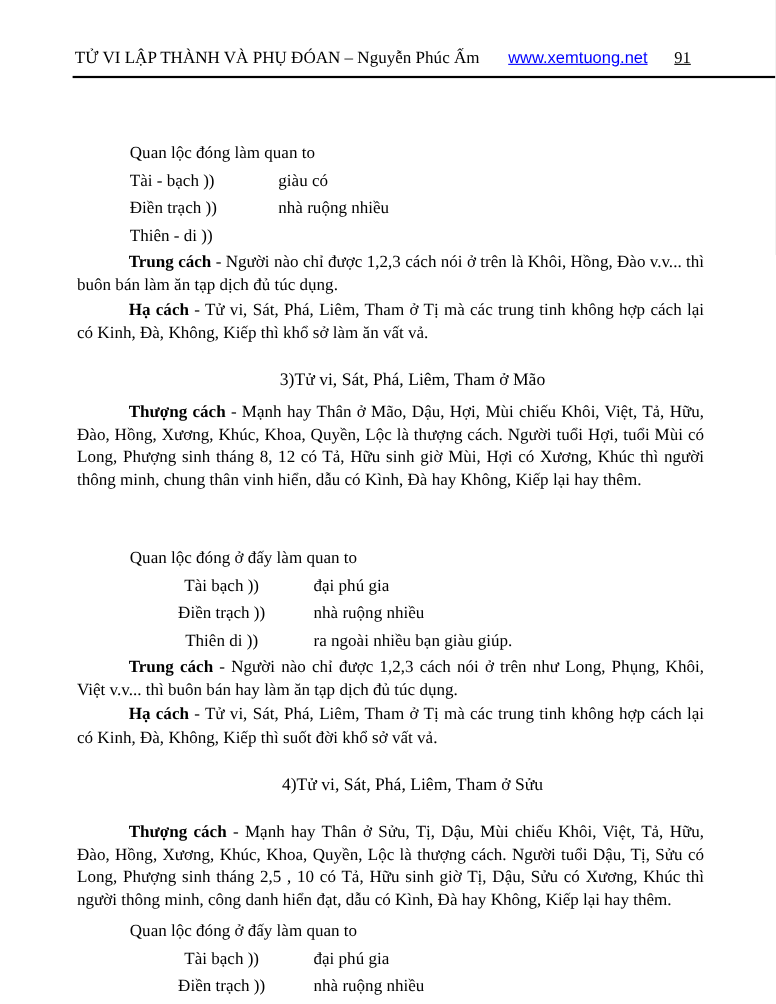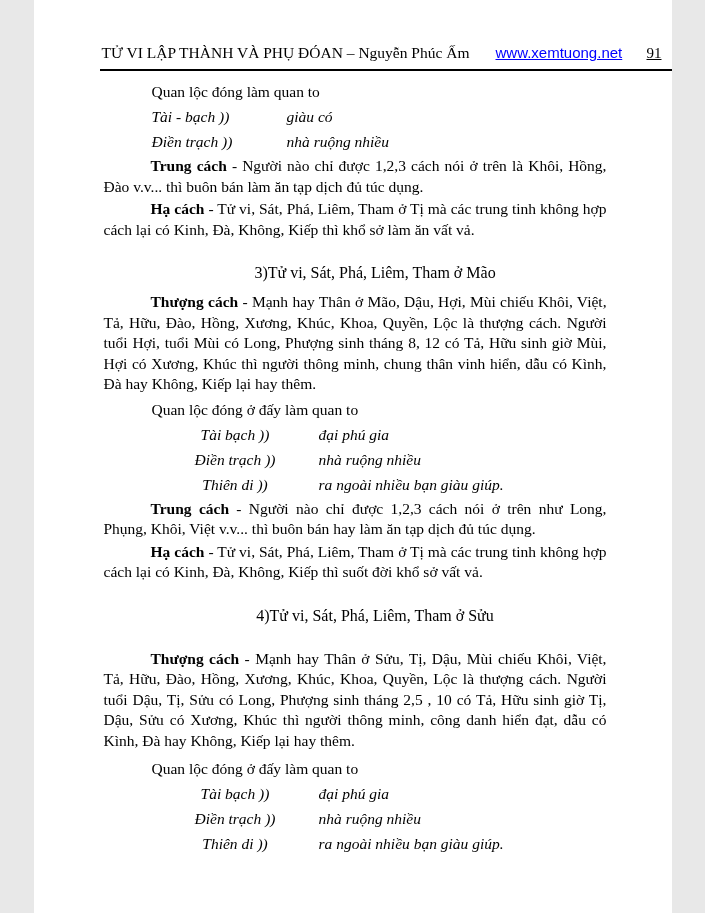--- a/index.html
+++ b/index.html
@@ -1,18 +1,18 @@
 <!DOCTYPE html>
 <html><head>
 <meta charset="utf-8">
 <style>
   html, body { margin: 0; padding: 0; background: #e8e8e8; }
   .page {
     position: relative;
-    width: 638px;
+    width: 705px;
     height: 913px;
     margin: 0 auto;
     background: #ffffff;
     color: #000000;
     font-family: "Liberation Serif", serif;
     overflow: hidden;
   }
   
   .header { position: relative; height: 71px; }
   .header-title {
@@ -35,26 +35,26 @@
     height: 2px; background: #000000;
   }
   
   .content {
     padding: 8px 65px 0 70px;
     font-size: 15.5px;
   }
   .qline {
     padding-left: 48px;
     line-height: 25px;
+    margin-top: 48px;
   }
   .row {
     display: flex;
     padding-left: 48px;
     line-height: 25px;
-    font-style: italic;
   }
   .row .label { width: 135px; flex-shrink: 0; }
   .row.wide .label { width: 167px; text-align: center; }
   .para {
     margin: 2px 0;
     line-height: 20.5px;
     text-indent: 47px;
     text-align: justify;
   }
   .lead { font-weight: bold; }
@@ -88,20 +88,21 @@
       <div class="qline">Quan lộc đóng làm quan to</div>
       <div class="row">
         <span class="label">Tài - bạch ))</span>
         <span class="value">giàu có</span>
       </div>
       <div class="row">
         <span class="label">Điền trạch ))</span>
         <span class="value">nhà ruộng nhiều</span>
       </div>
       <div class="row">
+        <span class="label">Thiên - di ))</span>
       </div>
       <p class="para"><span class="lead">Trung cách</span><span> - Người nào chỉ được 1,2,3 cách nói ở trên là Khôi, Hồng, Đào v.v... thì buôn bán làm ăn tạp dịch đủ túc dụng.</span></p>
       <p class="para"><span class="lead">Hạ cách</span><span> - Tử vi, Sát, Phá, Liêm, Tham ở Tị mà các trung tinh không hợp cách lại có Kinh, Đà, Không, Kiếp thì khổ sở làm ăn vất vả.</span></p>
     </div>
 
     <div>
       <div class="section-heading">3)Tử vi, Sát, Phá, Liêm, Tham ở Mão</div>
       <p class="para"><span class="lead">Thượng cách</span><span> - Mạnh hay Thân ở Mão, Dậu, Hợi, Mùi chiếu Khôi, Việt, Tả, Hữu, Đào, Hồng, Xương, Khúc, Khoa, Quyền, Lộc là thượng cách. Người tuổi Hợi, tuổi Mùi có Long, Phượng sinh tháng 8, 12 có Tả, Hữu sinh giờ Mùi, Hợi có Xương, Khúc thì người thông minh, chung thân vinh hiển, dẫu có Kình, Đà hay Không, Kiếp lại hay thêm.</span></p>
       <div class="qline">Quan lộc đóng ở đấy làm quan to</div>
       <div class="row wide">

